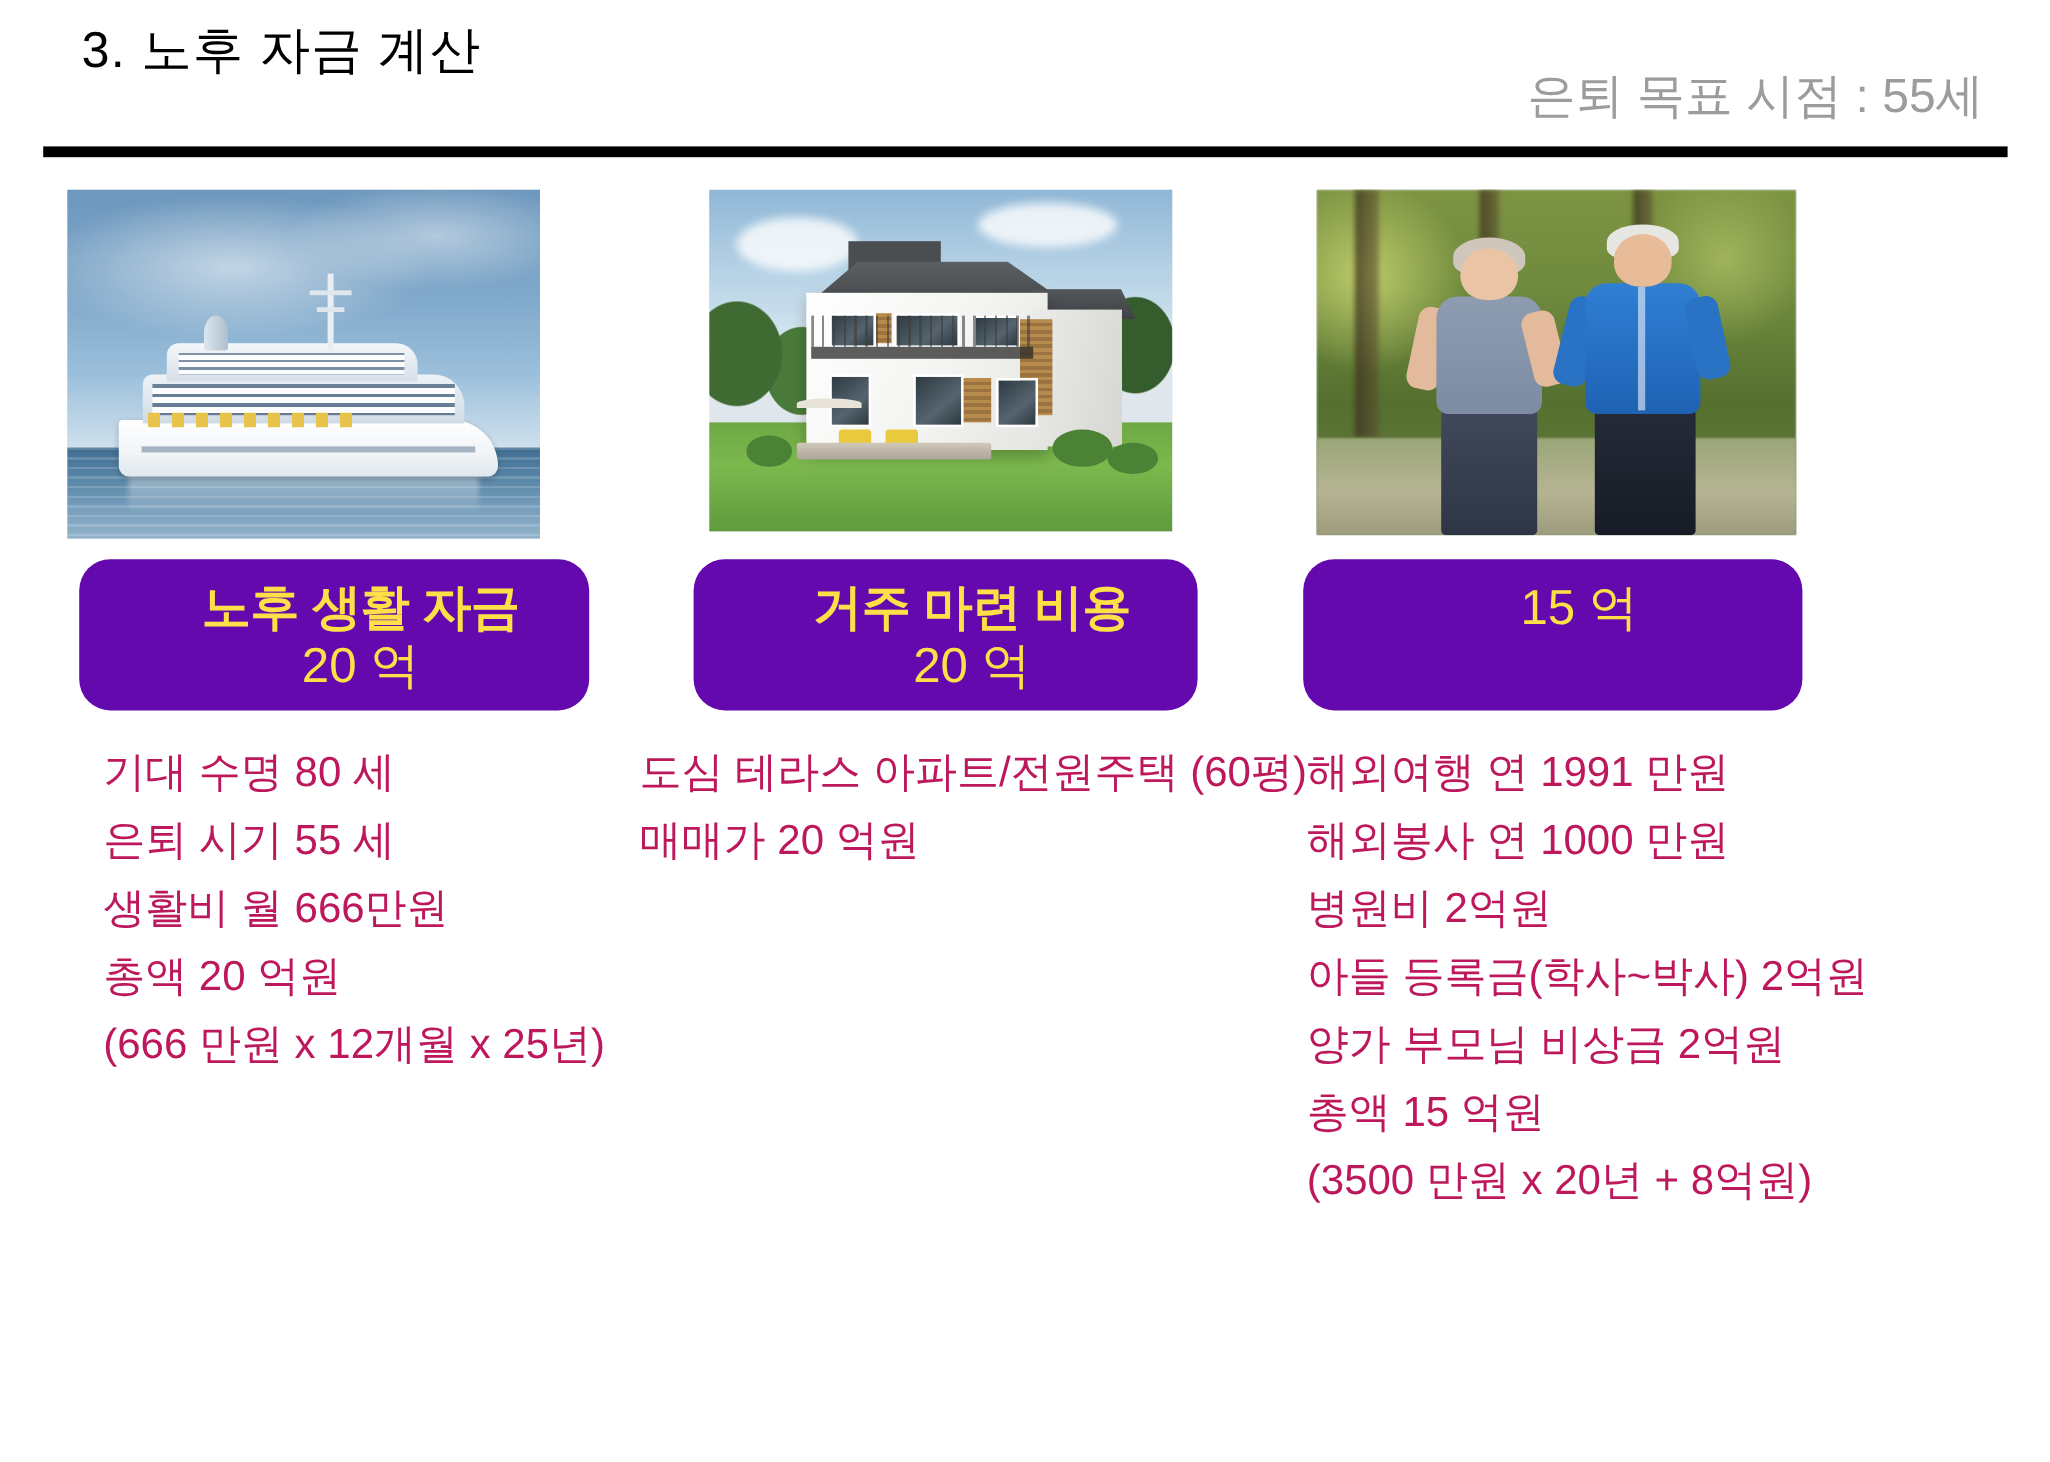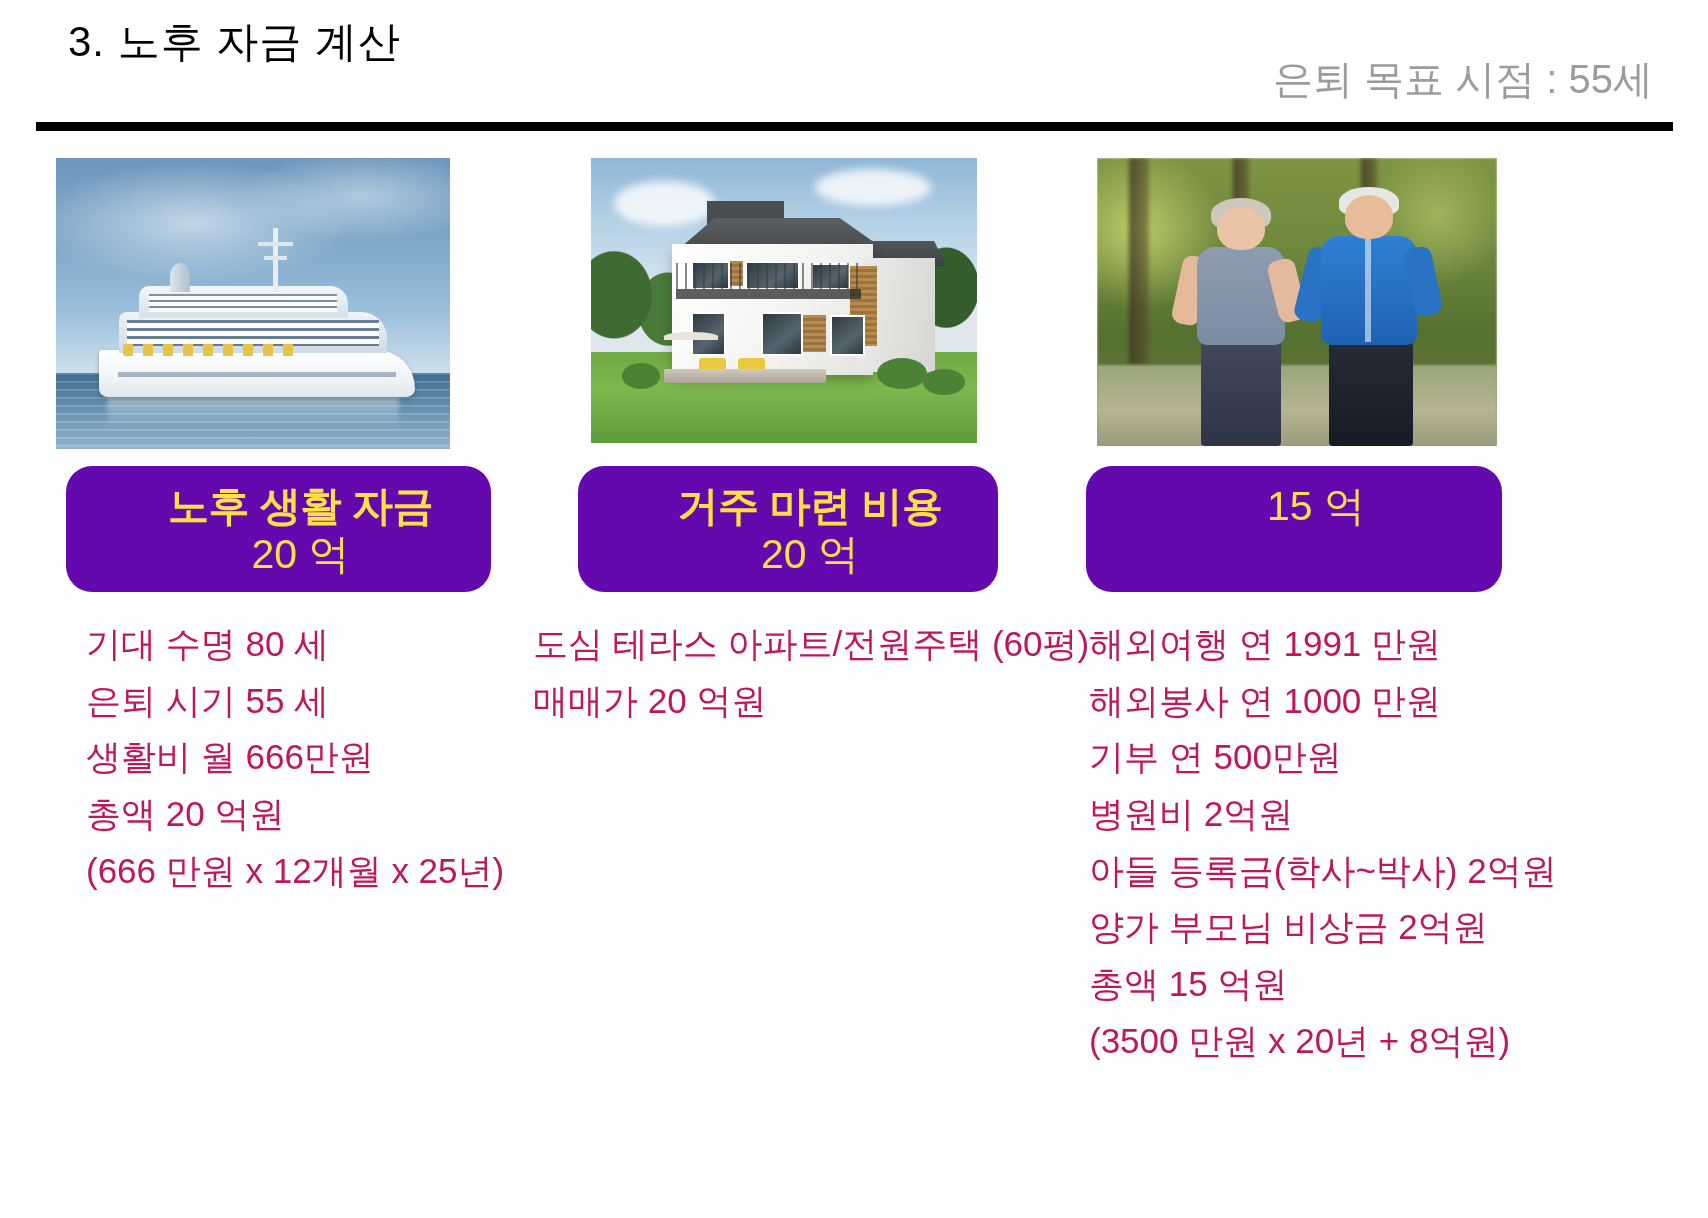--- a/index.html
+++ b/index.html
@@ -484,21 +484,20 @@
       <div class="jm-arm-r"></div>
       <div class="jm-hair"></div>
       <div class="jm-head"></div>
     </div>
     <div class="banner banner-2">
       <span class="b-amount">15 억</span>
     </div>
     <div class="details details-2">
       <div class="detail-line">해외여행 연 1991 만원</div>
       <div class="detail-line">해외봉사 연 1000 만원</div>
-      <div class="detail-line">기부 연 500만원</div>
       <div class="detail-line">병원비 2억원</div>
       <div class="detail-line">아들 등록금(학사~박사) 2억원</div>
       <div class="detail-line">양가 부모님 비상금 2억원</div>
       <div class="detail-line">총액 15 억원</div>
       <div class="detail-line"> (3500 만원 x 20년 + 8억원)</div>
     </div>
   </div>
 
 </div>
 

